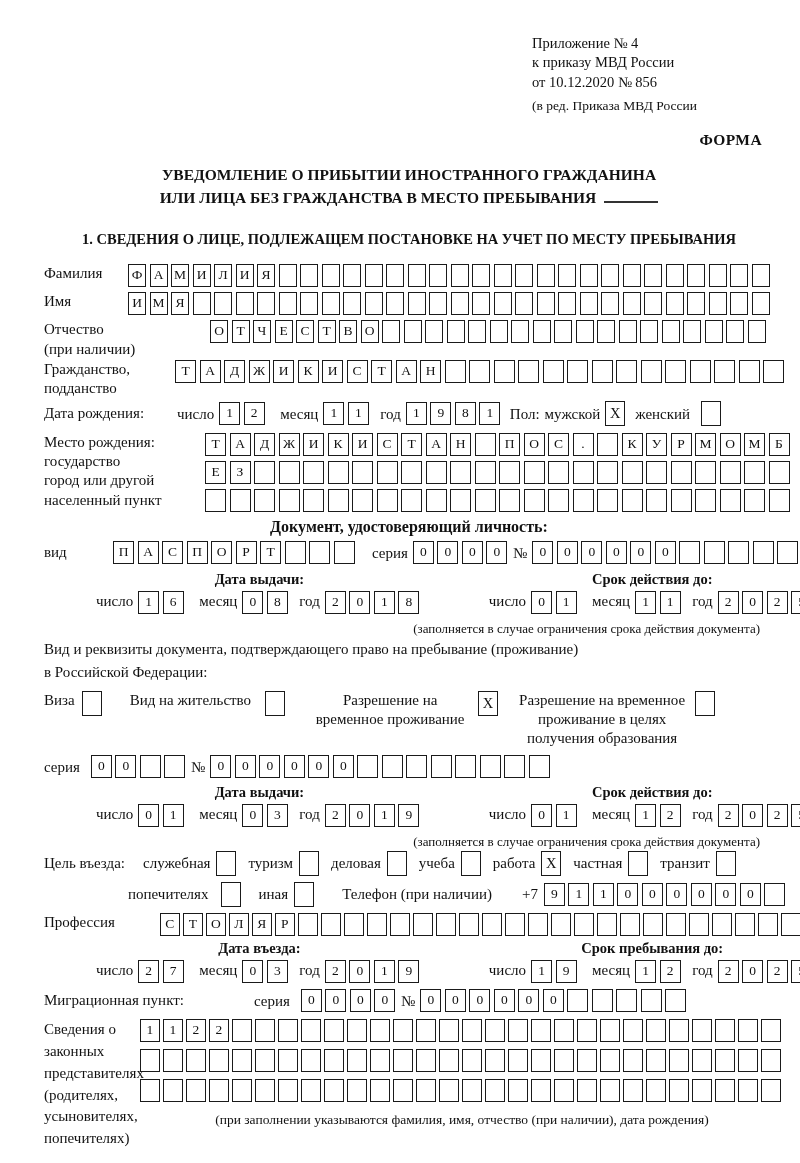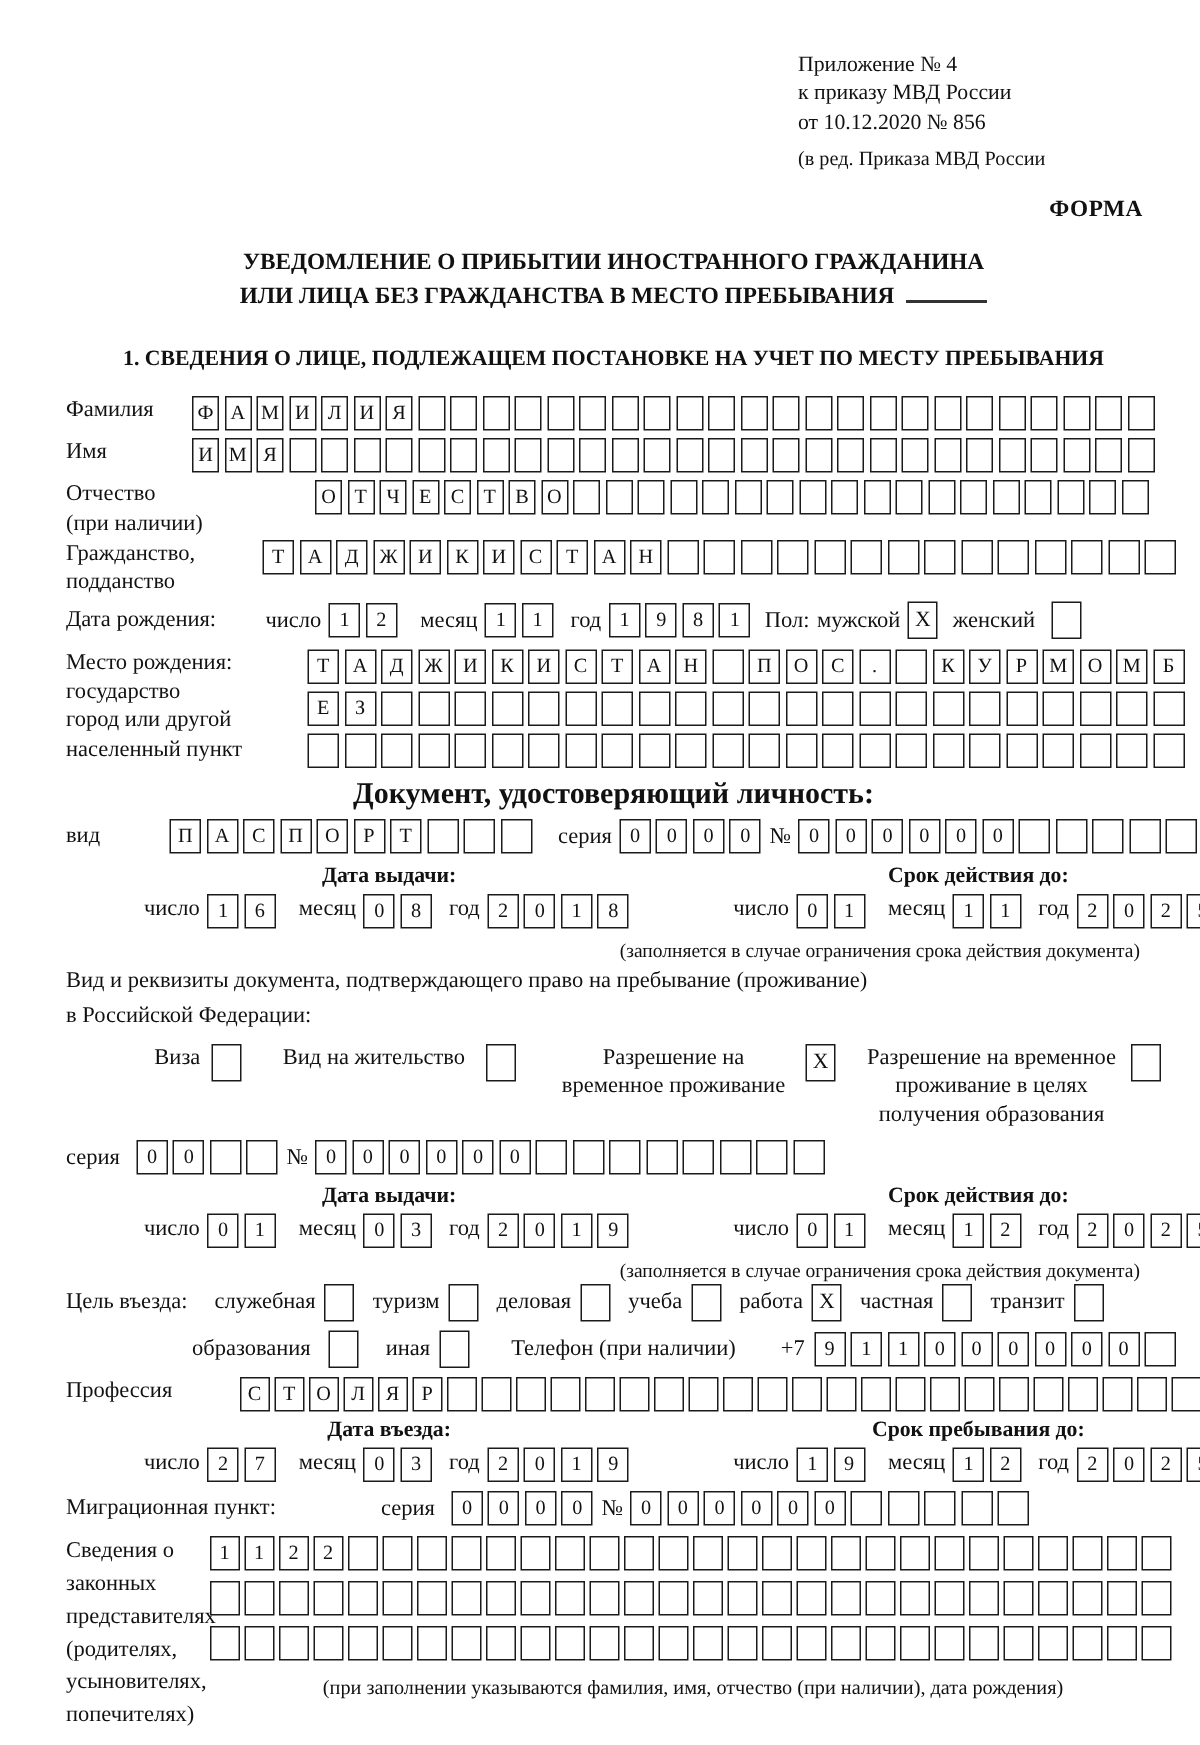--- a/index.html
+++ b/index.html
@@ -28,37 +28,37 @@
   .cbox{box-sizing:border-box;flex:none;width:20px;height:25px;border:1.6px solid #1a1a1a;
         text-align:center;font-size:14.5px;line-height:22px;background:#fff;}
   .colcells{display:flex;flex-direction:column;row-gap:5px;}
 
   
   .w84{width:84px;} .w166{width:166px;} .w131{width:131px;} .w161{width:161px;}
   .w69{width:69px;} .w116{width:116px;} .w96{width:96px;} .w150{width:150px;}
 
   .word{font-size:15px;margin:2px 5px 0 12px;flex:none;}
   .word.first{margin-left:0;}
-  .heading{text-align:center;font-weight:bold;font-size:20px;margin:6px 0 5px 0;}
+  .heading{text-align:center;font-weight:bold;font-size:16px;margin:6px 0 5px 0;}
 
   
   .daterow{display:flex;position:relative;margin-bottom:4px;}
   .daterow.with-note{padding-bottom:20px;}
   .dg{flex:none;}
   .dg1{margin-left:52px;} .dg2{margin-left:66px;}
   .dg-title{text-align:center;font-weight:bold;font-size:14.5px;margin-bottom:3px;}
   .dg-row{display:flex;align-items:flex-start;}
   .dg-note{position:absolute;right:14px;top:50px;font-size:13px;white-space:nowrap;}
 
   .intro{font-size:15px;line-height:1.5;}
   .opt{display:flex;align-items:flex-start;flex:none;}
   .opt .olbl{font-size:15px;margin-right:7px;line-height:1.25;}
   .opt .olbl.center{text-align:center;}
   .wrap160{width:162px;} .wrap172{width:172px;}
-  .optrow{display:flex;align-items:flex-start;margin-top:8px;margin-bottom:8px;justify-content:flex-end;}
+  .optrow{display:flex;align-items:flex-start;margin-top:8px;margin-bottom:8px;}
   .purpose-row{display:flex;align-items:center;margin-bottom:6px;flex-wrap:nowrap;}
   .purpose-row .olbl{font-size:15px;margin:0 6px 0 12px;flex:none;}
   .purpose-row .olbl.first{margin-left:0;}
   .note-center{font-size:13.5px;text-align:center;margin-top:3px;white-space:nowrap;}
   .spacer60{width:60px;flex:none;}
 </style>
 </head>
 <body>
 
 <div class="page">
@@ -530,21 +530,21 @@
     <span class="olbl">учеба</span>
     <span class="cbox"></span>
     <span class="olbl">работа</span>
     <span class="cbox">X</span>
     <span class="olbl">частная</span>
     <span class="cbox"></span>
     <span class="olbl">транзит</span>
     <span class="cbox"></span>
   </div>
   <div class="purpose-row" style="margin-left:84px;">
-    <span class="olbl first">образования</span>
+    <span class="olbl first">попечителях</span>
     <span class="cbox" style="margin-left:6px;"></span>
     <span class="olbl" style="margin-left:18px;">иная</span>
     <span class="cbox"></span>
     <span class="olbl" style="margin-left:28px;">Телефон (при наличии)</span>
     <span class="olbl" style="margin-left:24px;">+7</span>
     <div class="cells wide">
         <span class="cell">9</span>
         <span class="cell">1</span>
         <span class="cell">1</span>
         <span class="cell">0</span>

